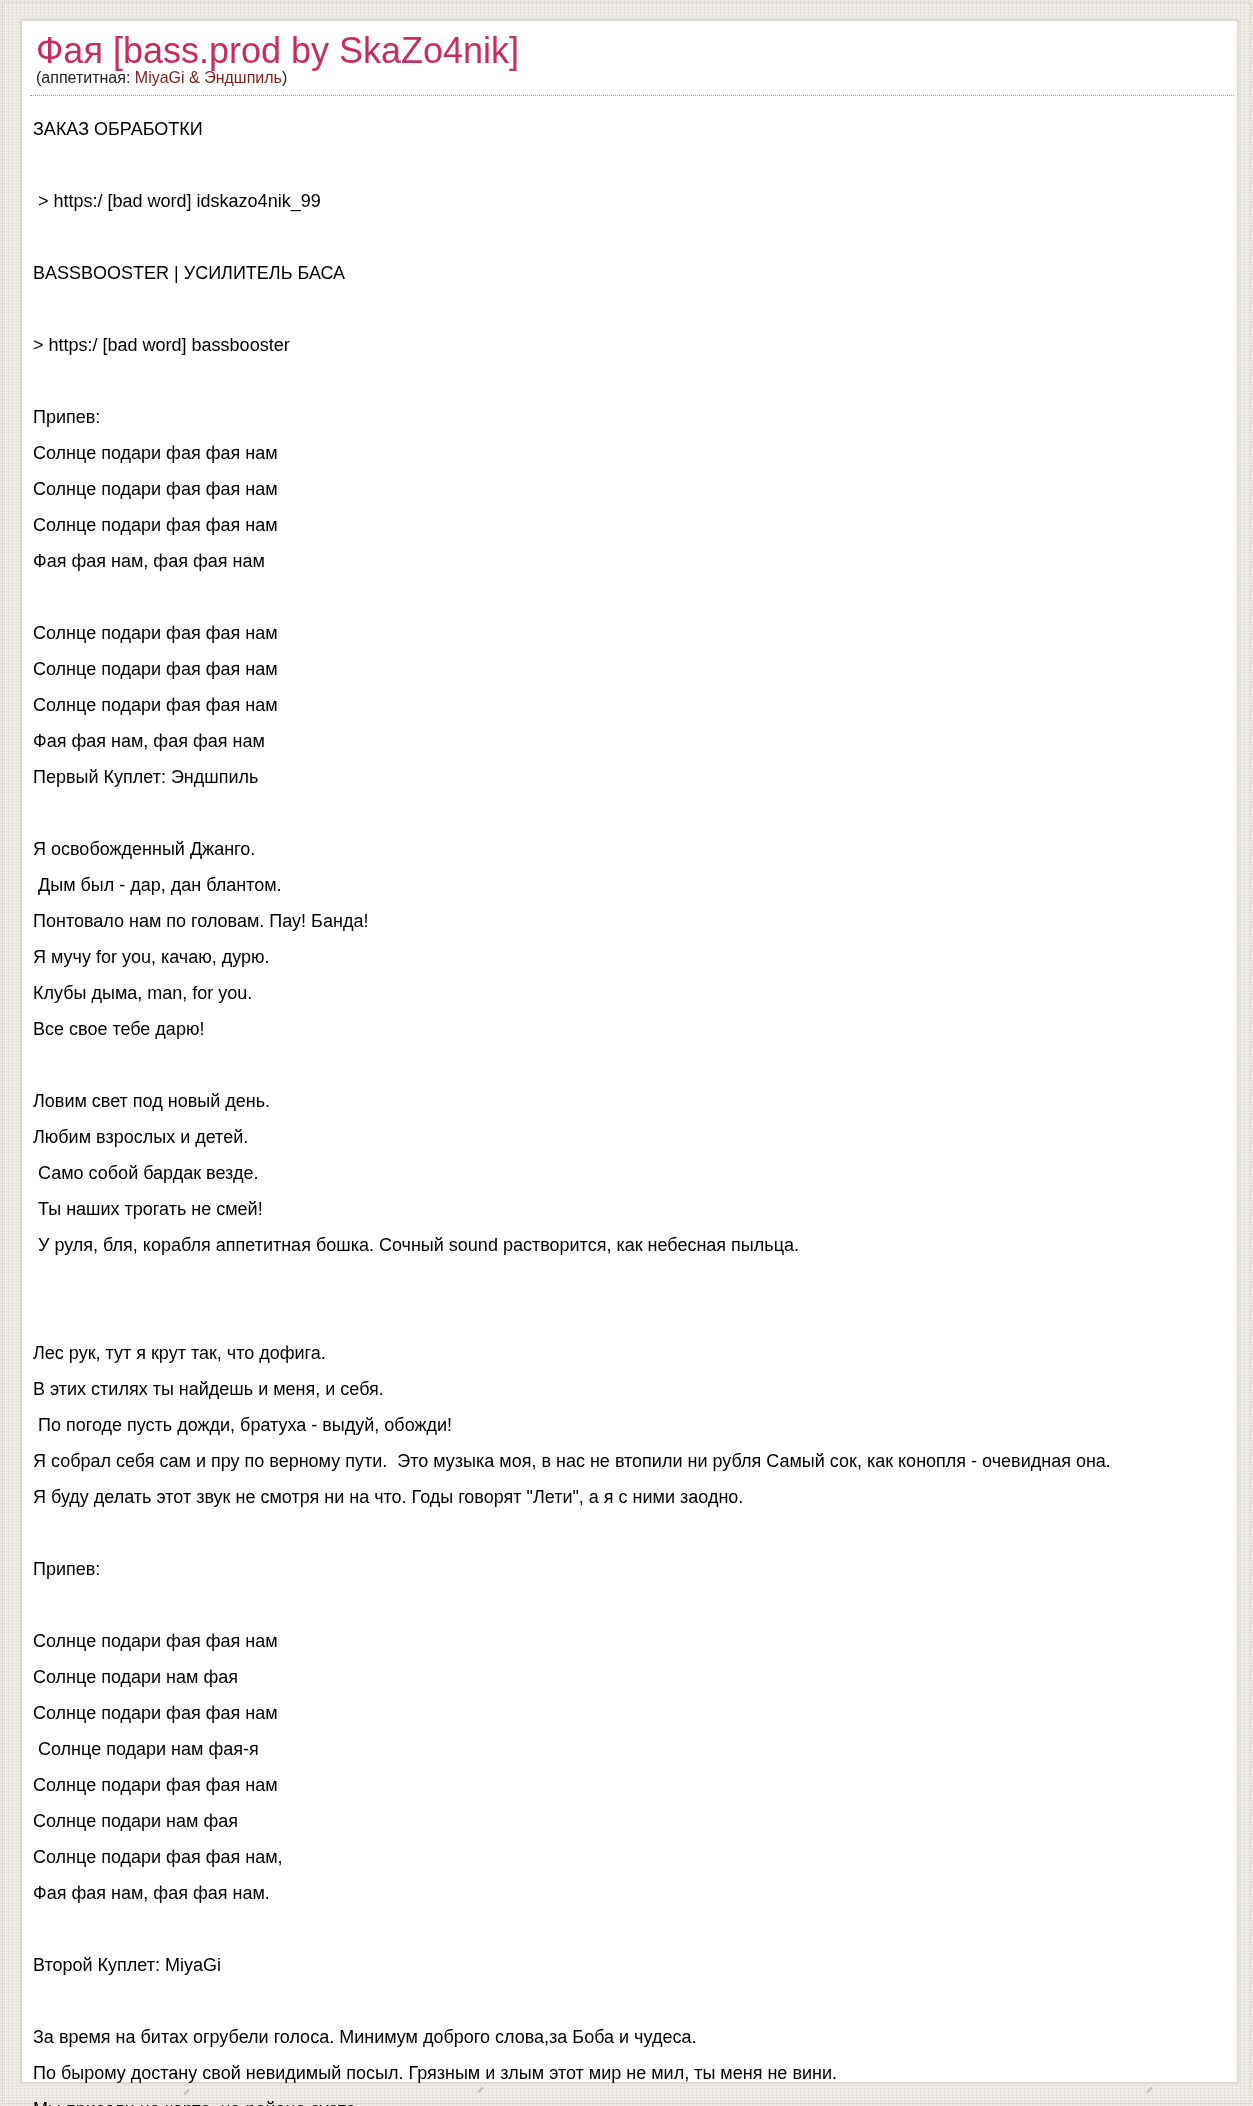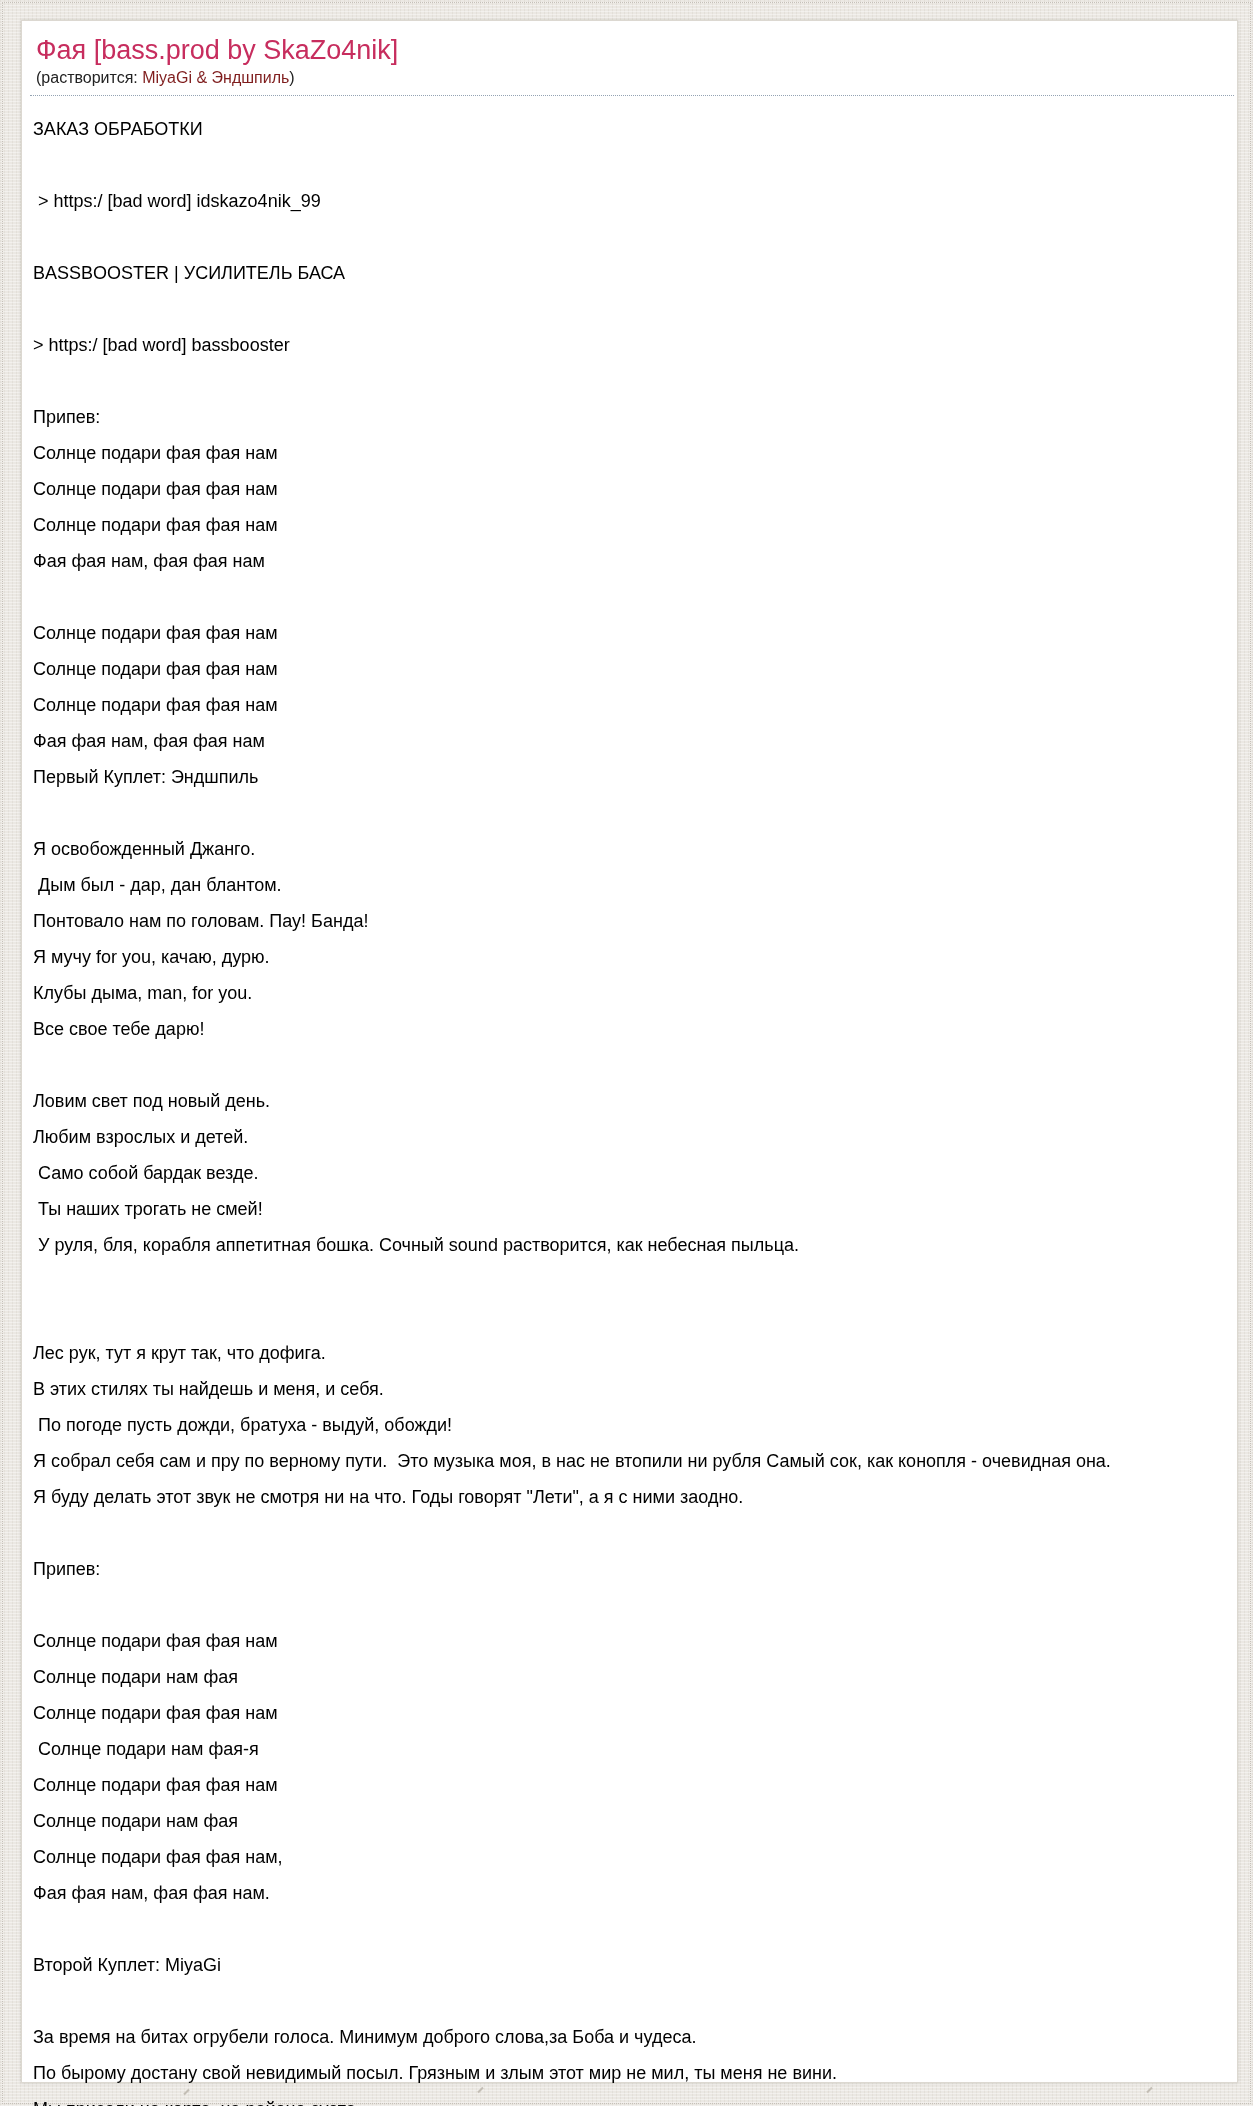--- a/index.html
+++ b/index.html
@@ -33,21 +33,21 @@
     border: 1px solid #dcd8d1;
     box-shadow: 0 0 3px rgba(120,115,105,0.25);
   }
   .song-header {
     margin: 0 3px 0 8px;
     padding: 14px 2px 7px 6px;
     border-bottom: 1px dotted #94a3b3;
   }
   .page-title {
     color: #c72d5e;
-    font-size: 27px;
+    font-size: 36px;
     font-weight: normal;
     line-height: 31px;
     letter-spacing: 0;
   }
   .artist-line {
     margin-top: 2px;
     font-size: 16px;
     line-height: 20px;
     color: #222222;
   }
@@ -73,21 +73,21 @@
 <div class="speck" style="left:1208px; top:340px;"></div>
 <div class="speck" style="left:1200px; top:507px;"></div>
 <div class="speck" style="left:183px;  top:2091px;"></div>
 <div class="speck" style="left:477px;  top:2089px;"></div>
 <div class="speck" style="left:1146px; top:2089px;"></div>
 
 <div class="content-card">
 
   <div class="song-header">
     <h1 class="page-title">Фая [bass.prod by SkaZo4nik]</h1>
-    <div class="artist-line"><span>(растворится: </span><a class="artist-link">MiyaGi &amp; Эндшпиль</a><span>)</span></div>
+    <div class="artist-line"><span>(аппетитная: </span><a class="artist-link">MiyaGi &amp; Эндшпиль</a><span>)</span></div>
   </div>
 
   <div class="lyrics-text">ЗАКАЗ ОБРАБОТКИ
 
  &gt; https:/ [bad word] idskazo4nik_99
 
 BASSBOOSTER | УСИЛИТЕЛЬ БАСА
 
 &gt; https:/ [bad word] bassbooster
 

